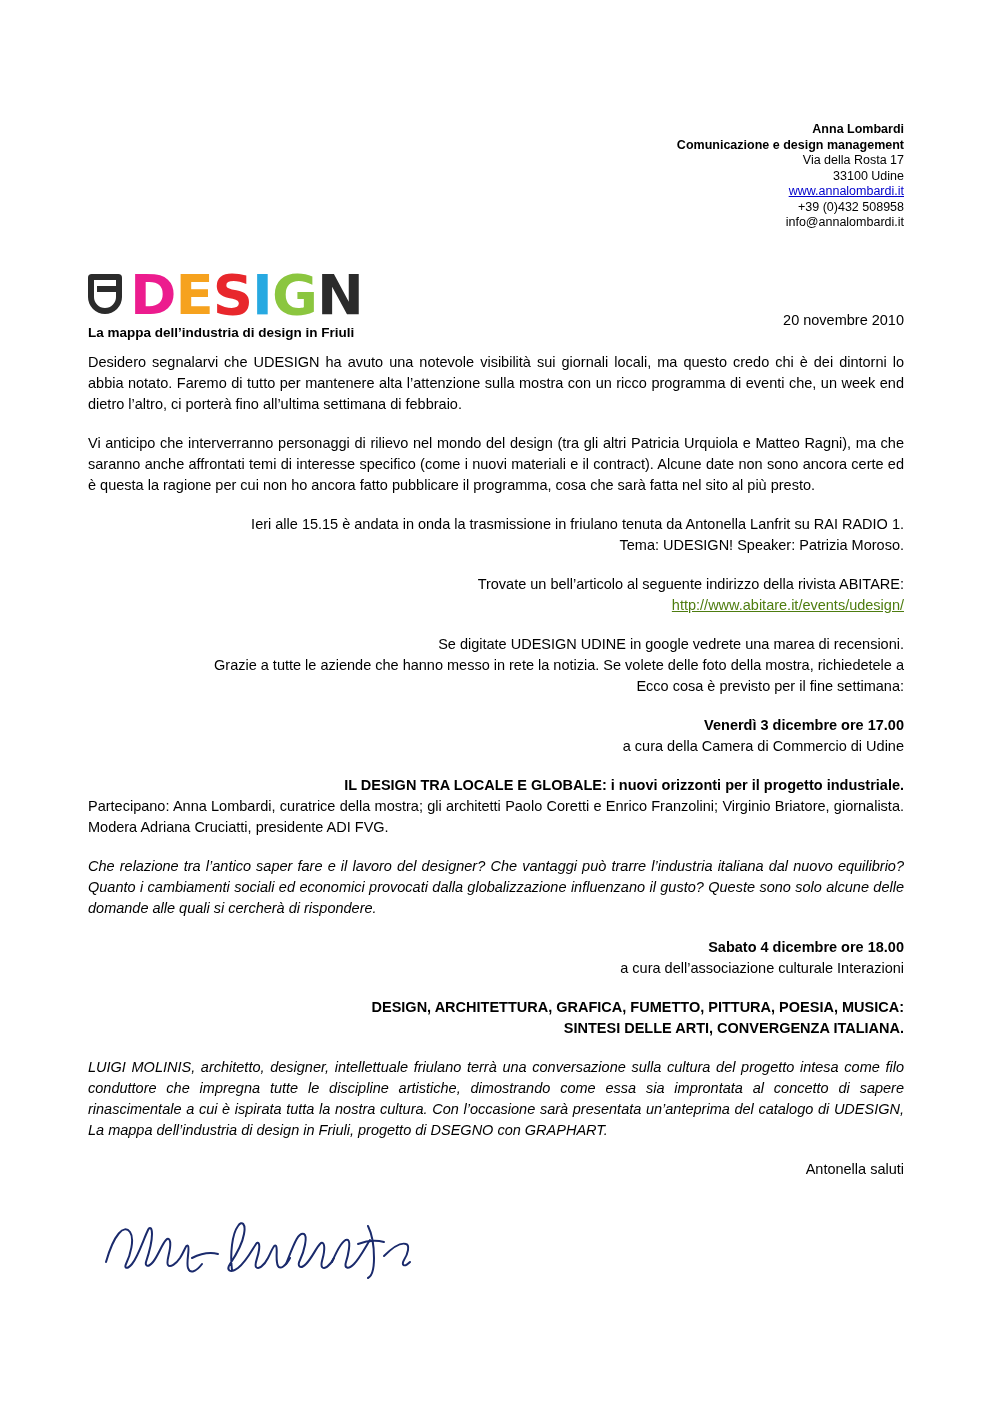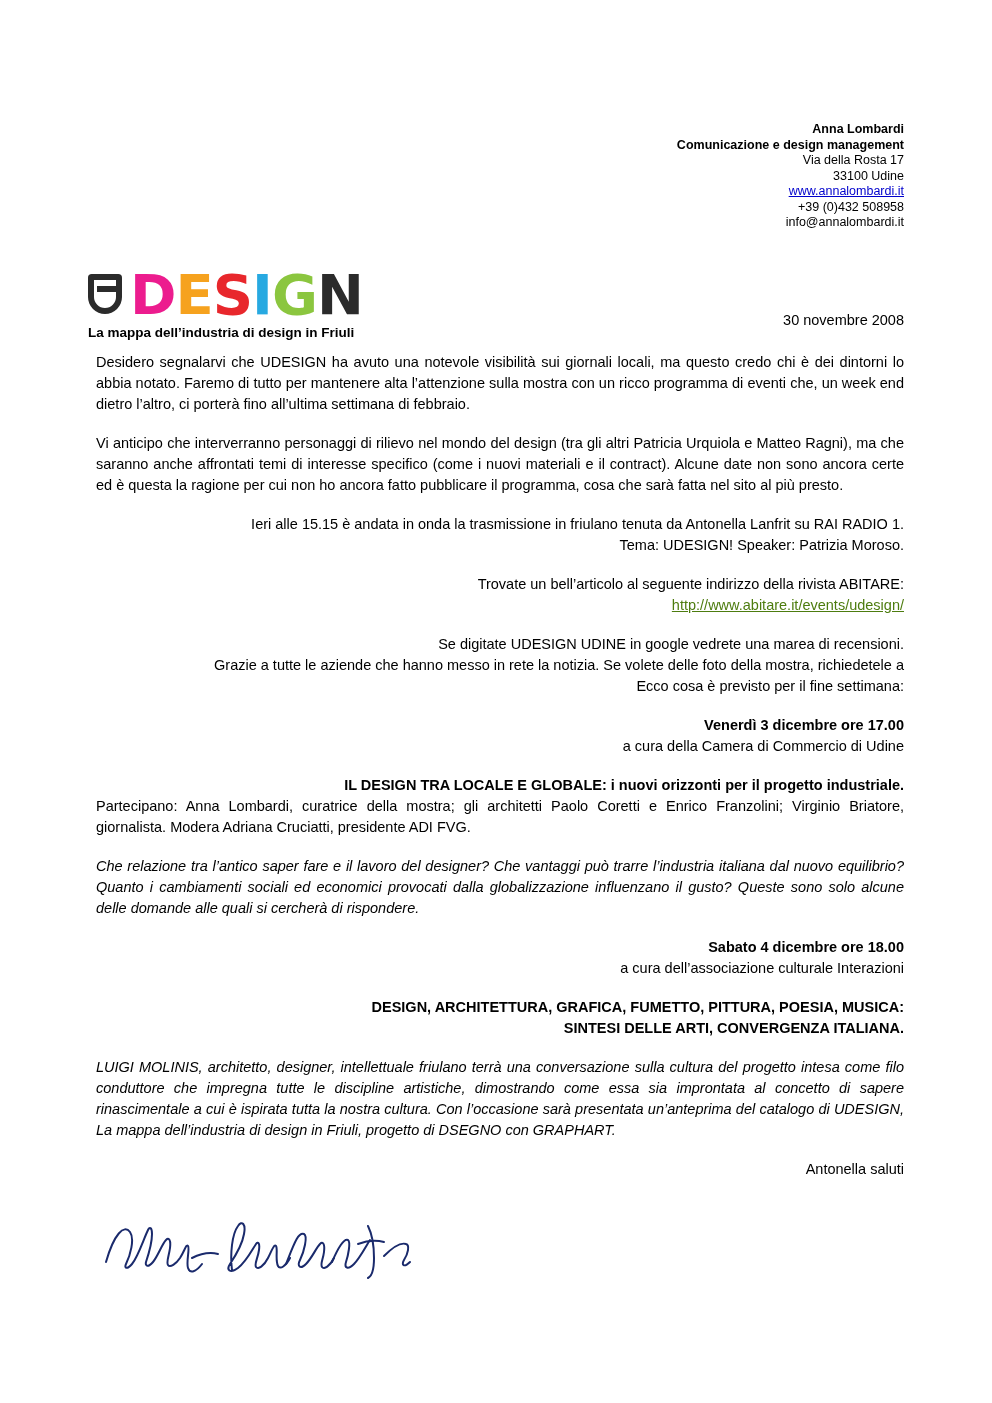--- a/index.html
+++ b/index.html
@@ -101,21 +101,21 @@
   .content {
     position: absolute;
     top: 352px;
     left: 88px;
     width: 816px;
     font-size: 14.5px;
     line-height: 21px;
     text-align: justify;
   }
   .content p {
-    margin: 0 0 18px 8px;
+    margin: 0 0 18px 0;
   }
   .content p.tight {
     margin-bottom: 0;
   }
   .content p.left {
     text-align: right;
   }
   .content .b { font-weight: bold; }
   .content .i { font-style: italic; }
   .content a {
@@ -150,21 +150,21 @@
 
   <div class="logo-block">
     <div class="logo-word">
       <span class="u-mark">
         <span class="ring"></span><span class="bar"></span>
       </span><span style="color:#ec1c8e">D</span><span style="color:#f6a21e">E</span><span style="color:#e8272c">S</span><span style="color:#27a9e1">I</span><span style="color:#8bc63f">G</span><span style="color:#2b2b2b">N</span>
     </div>
     <div class="logo-tag">La mappa dell’industria di design in Friuli</div>
   </div>
 
-  <div class="doc-date">30 novembre 2008</div>
+  <div class="doc-date">20 novembre 2010</div>
 
   <div class="content">
 
     <p>Desidero segnalarvi che UDESIGN ha avuto una notevole visibilità sui giornali locali, ma questo credo chi è dei dintorni lo abbia notato. Faremo di tutto per mantenere alta l’attenzione sulla mostra con un ricco programma di eventi che, un week end  dietro l’altro, ci porterà fino all’ultima settimana di febbraio.</p>
 
     <p>Vi anticipo che interverranno personaggi di rilievo nel mondo del design (tra gli altri Patricia Urquiola e Matteo Ragni), ma che saranno anche affrontati temi di interesse specifico (come i nuovi materiali e il contract). Alcune date non sono ancora certe ed è questa la ragione per cui non ho ancora fatto pubblicare il programma, cosa che sarà fatta nel sito al più presto.</p>
 
     <p class="left tight">Ieri alle 15.15 è andata in onda la trasmissione in friulano tenuta da Antonella Lanfrit su RAI RADIO 1.</p>
     <p class="left">Tema: UDESIGN! Speaker: Patrizia Moroso.</p>
 

